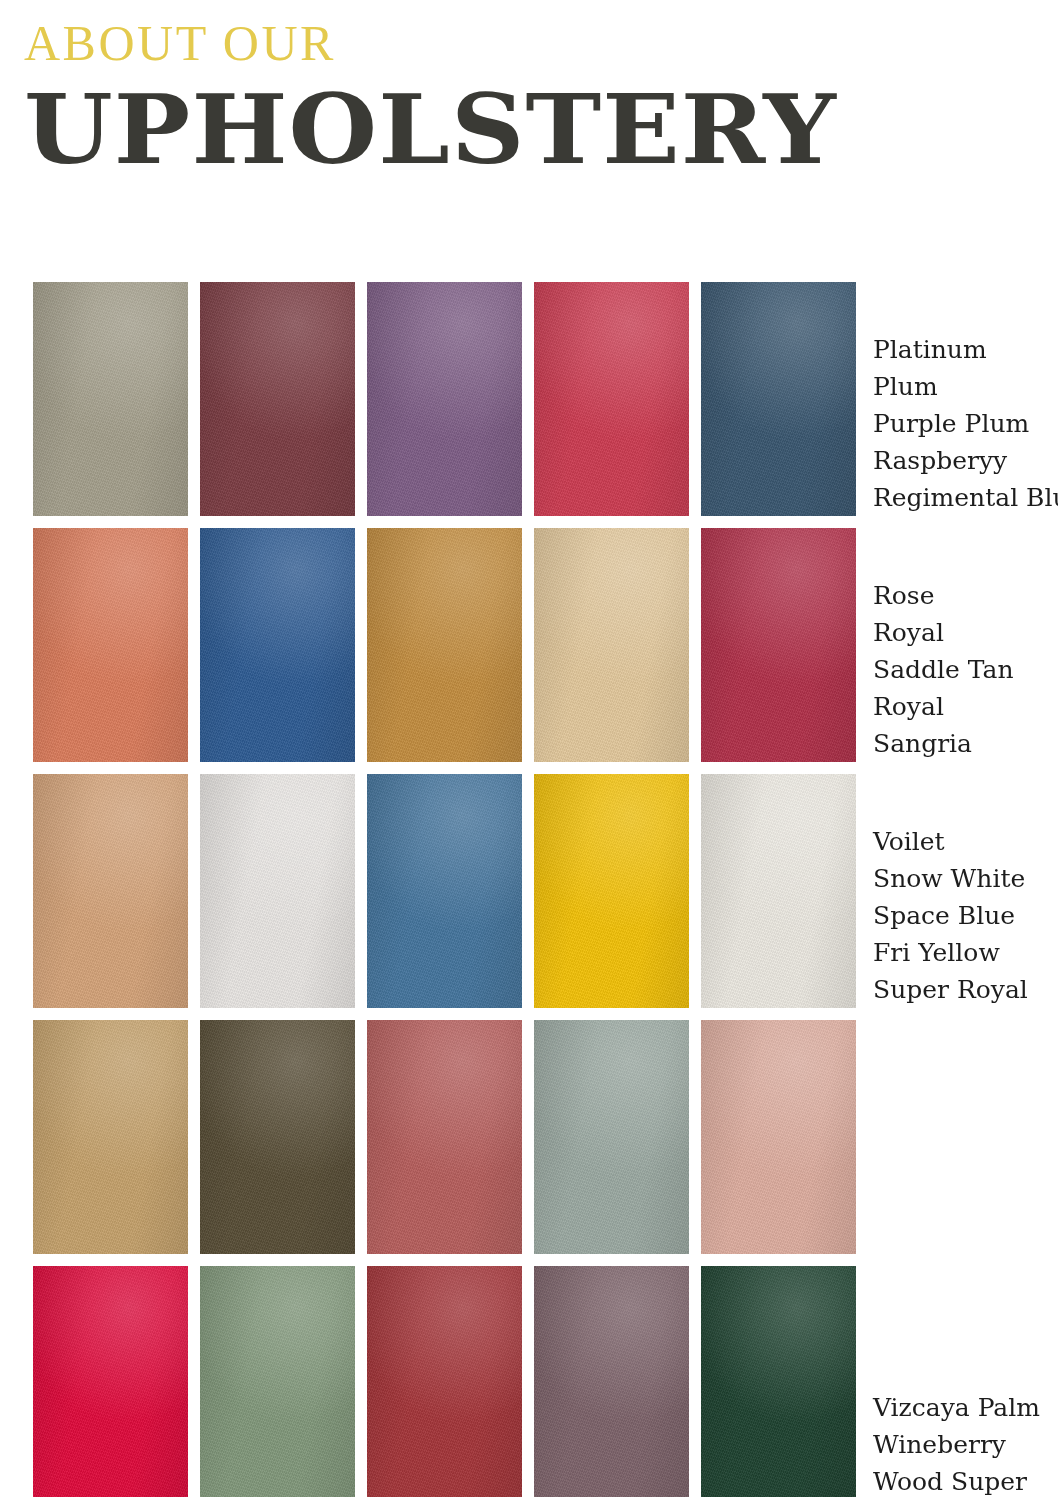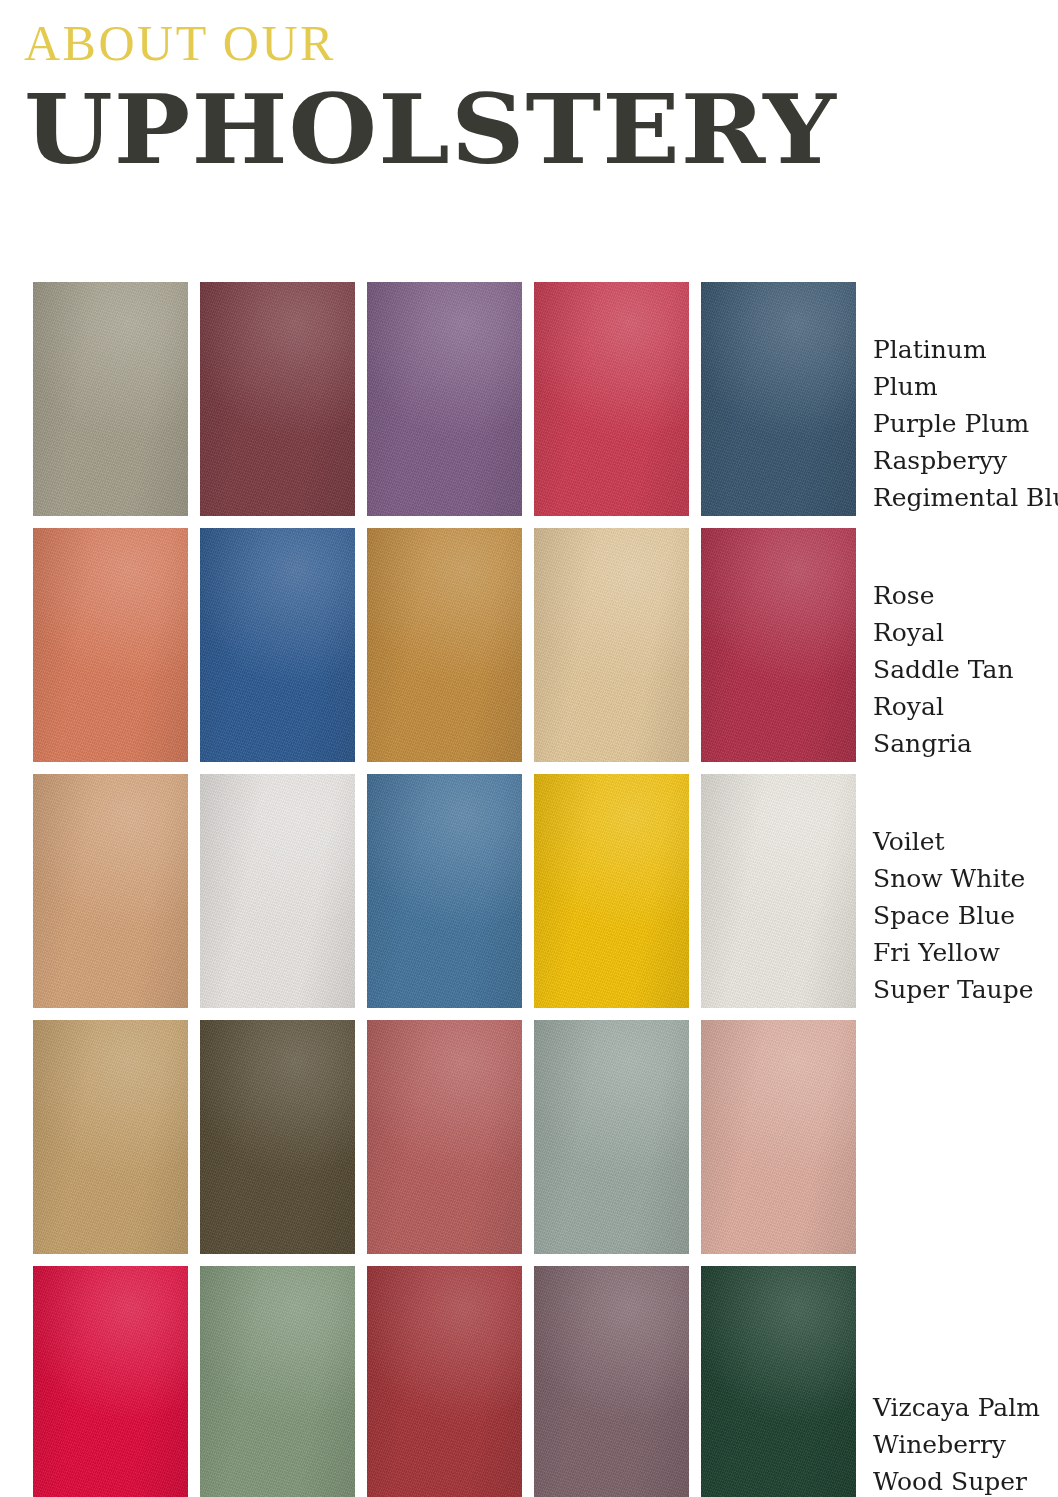--- a/index.html
+++ b/index.html
@@ -159,21 +159,21 @@
       <div class="swatch" style="background-color: rgb(231, 228, 225);"></div>
       <div class="swatch" style="background-color: rgb(68, 116, 156);"></div>
       <div class="swatch" style="background-color: rgb(241, 192, 8);"></div>
       <div class="swatch" style="background-color: rgb(234, 231, 223);"></div>
     </div>
     <div class="labels">
       <span class="label-line">Voilet</span>
       <span class="label-line">Snow White</span>
       <span class="label-line">Space Blue</span>
       <span class="label-line">Fri Yellow</span>
-      <span class="label-line">Super Taupe</span>
+      <span class="label-line">Super Royal</span>
     </div>
   </div>
 
   <div class="row row-4">
     <div class="swatches">
       <div class="swatch" style="background-color: rgb(195, 160, 107);"></div>
       <div class="swatch" style="background-color: rgb(87, 77, 54);"></div>
       <div class="swatch" style="background-color: rgb(181, 94, 92);"></div>
       <div class="swatch" style="background-color: rgb(154, 168, 161);"></div>
       <div class="swatch" style="background-color: rgb(220, 172, 158);"></div>

